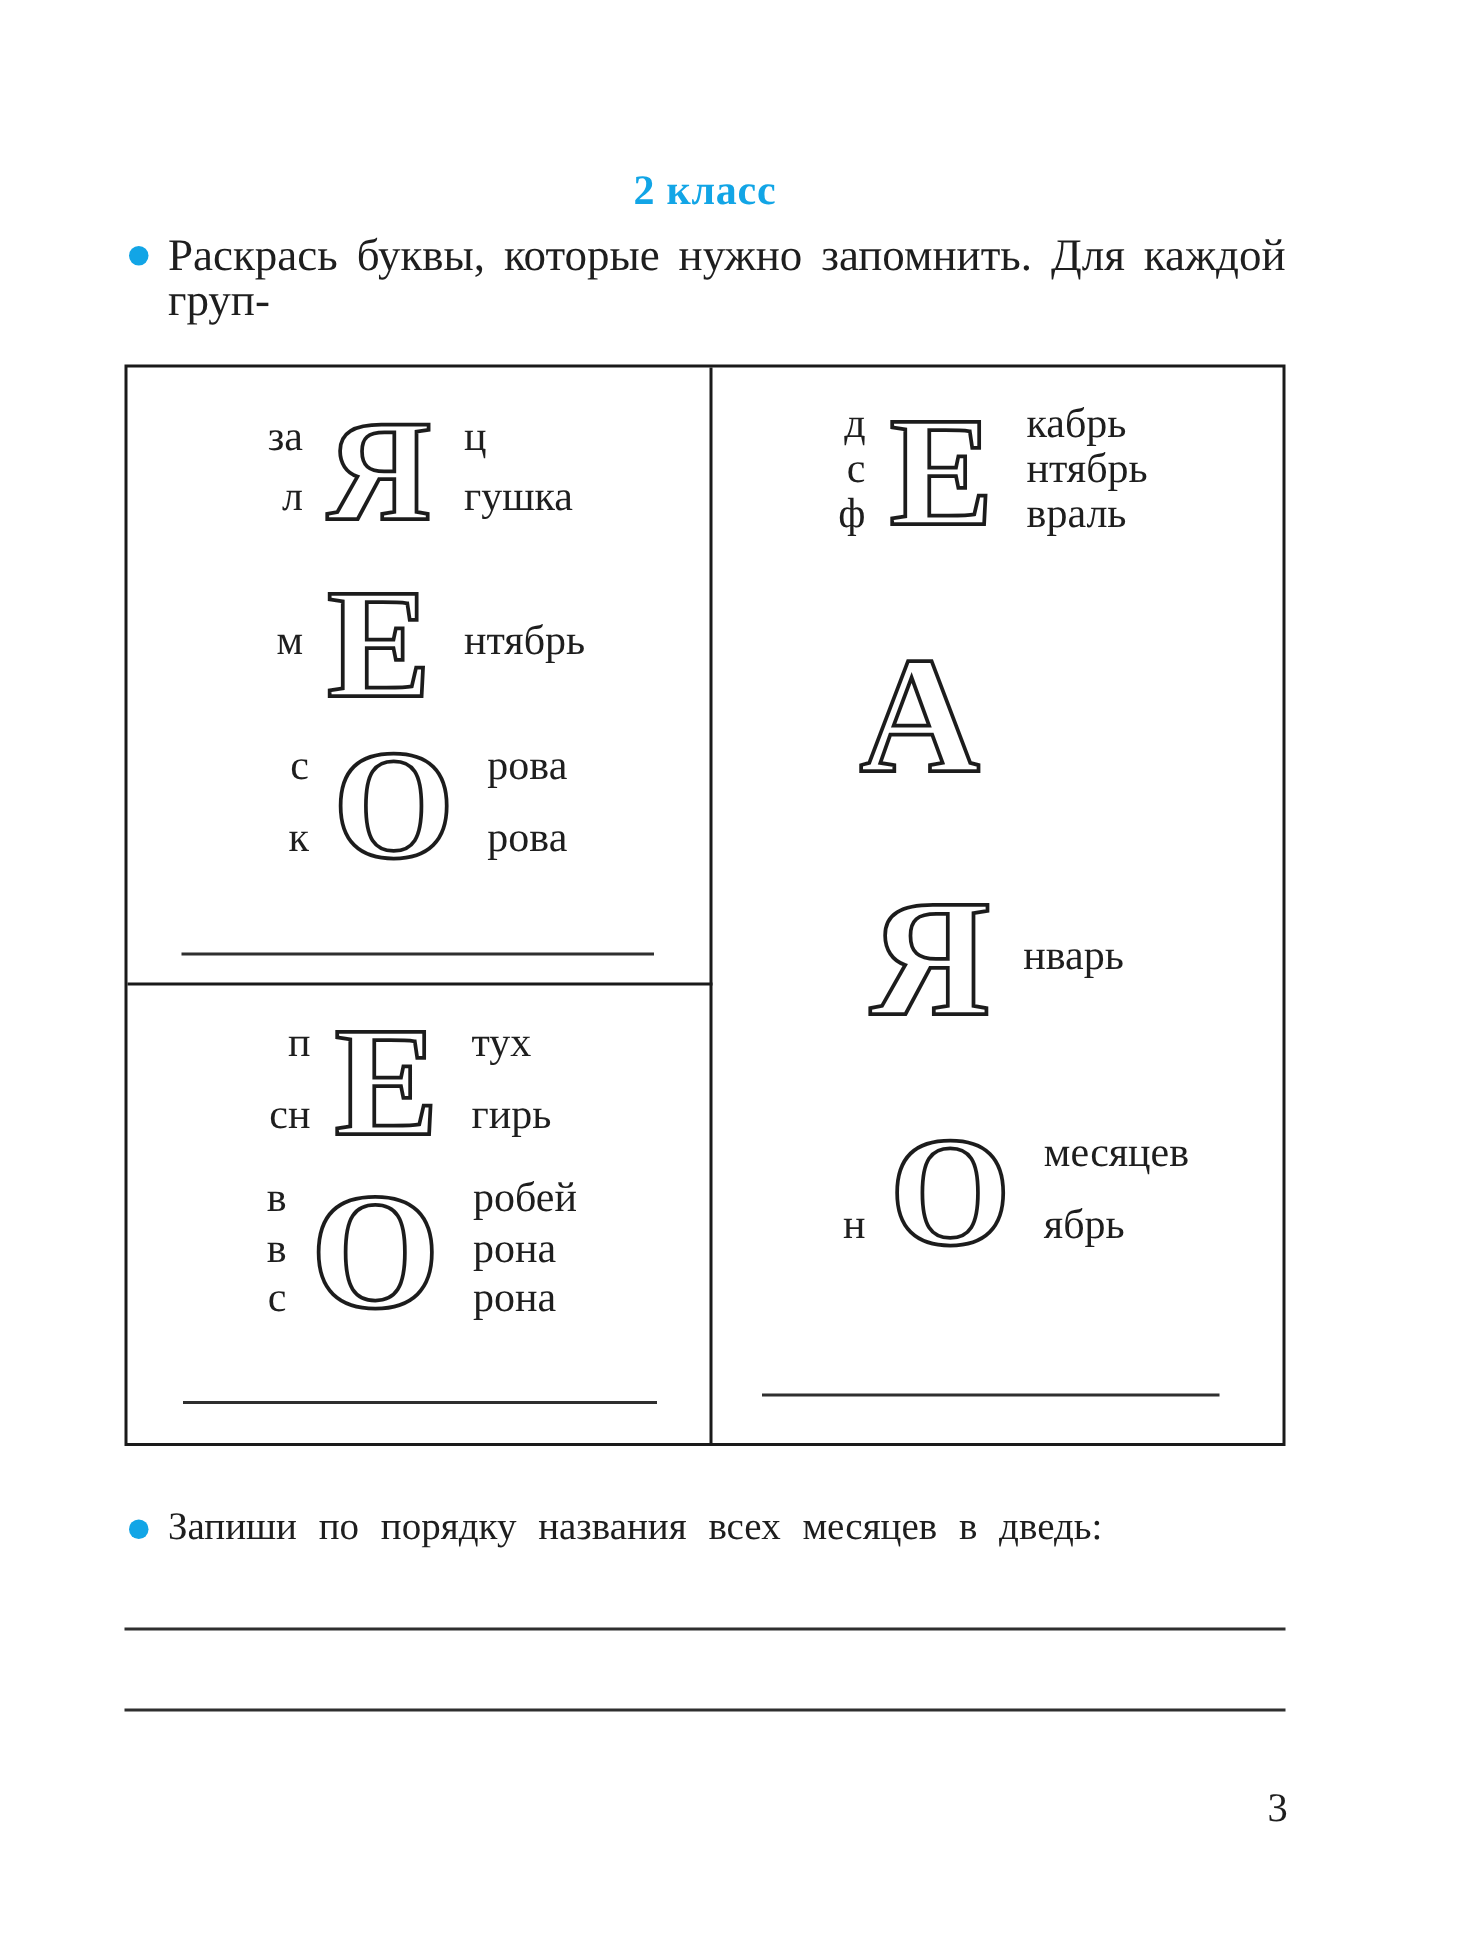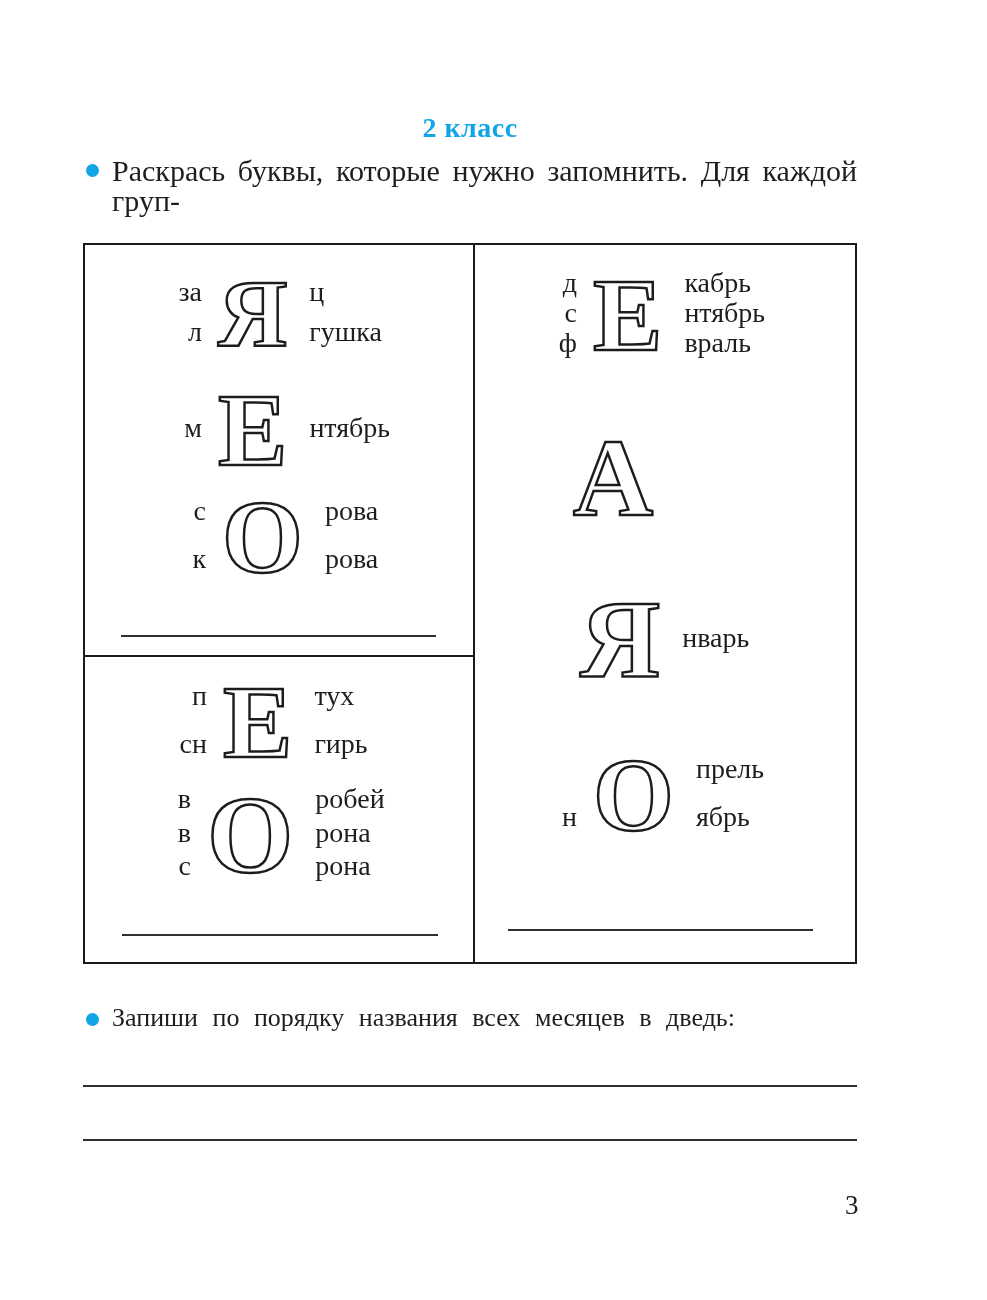--- a/index.html
+++ b/index.html
@@ -176,21 +176,21 @@
         <span>нварь</span>
       </div>
     </div>
 
     <div class="lrow" style="left:436px; top:498px;">
       <div class="pre vbottom">
         <span>н</span>
       </div>
       <div class="big">О</div>
       <div class="post spread">
-        <span>прель</span>
+        <span>месяцев</span>
         <span>ябрь</span>
       </div>
     </div>
 
     <div class="answer-line wl3"></div>
   </div>
 
   <span class="bullet b2"></span>
   <div class="task2">Запиши по порядку названия всех месяцев в дведь:</div>
 

